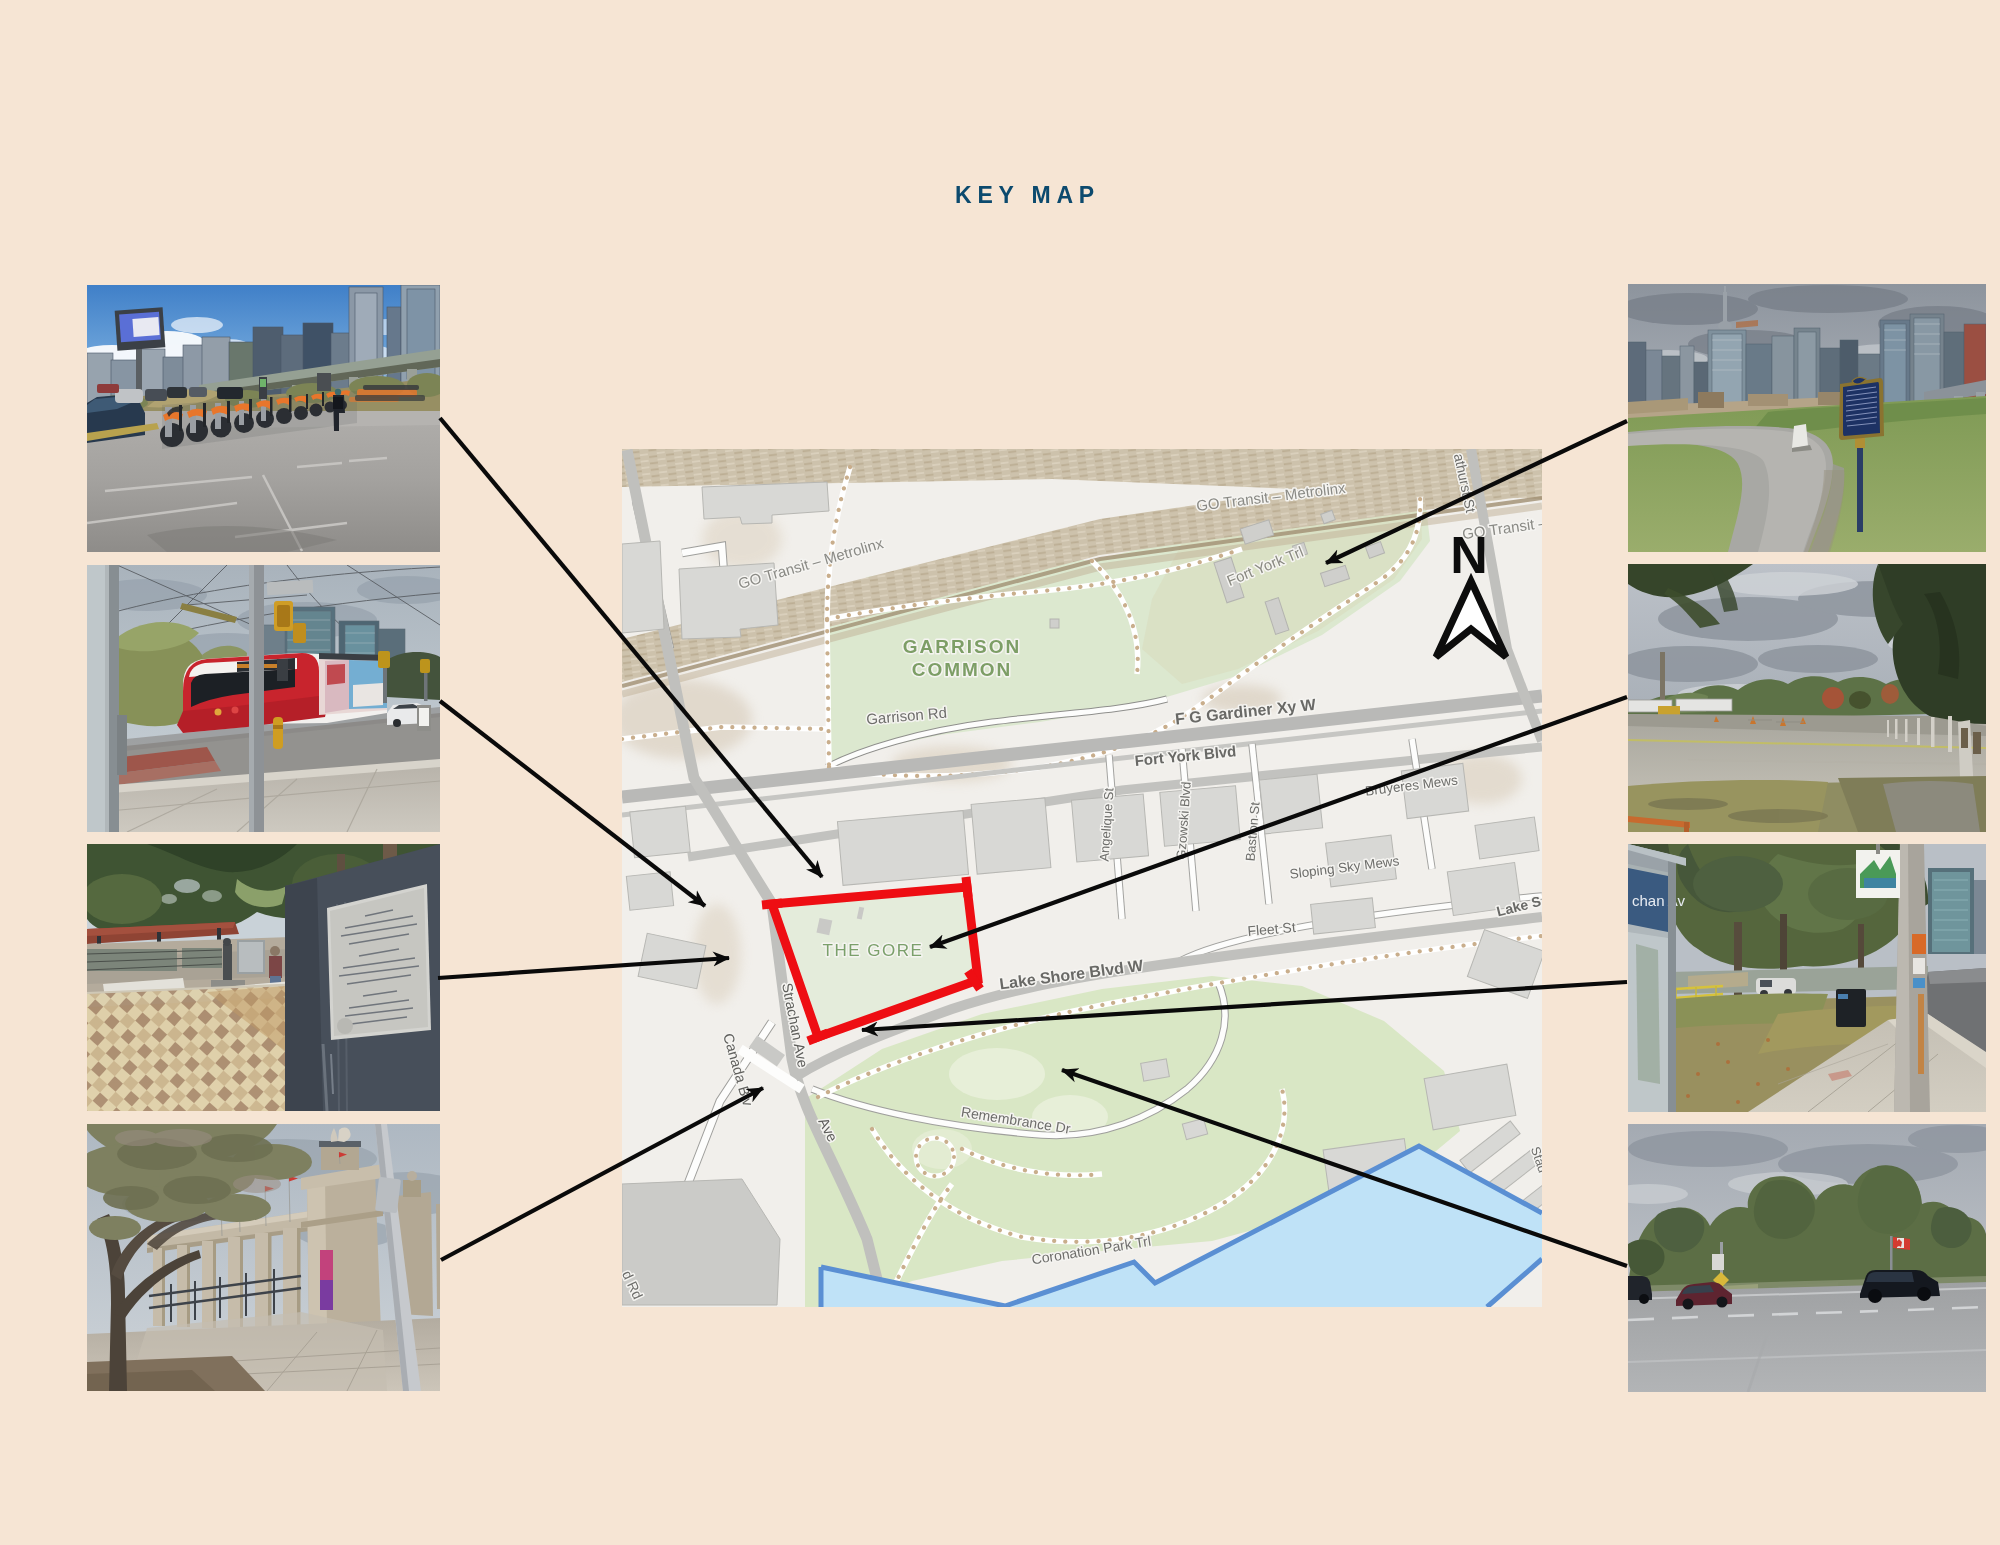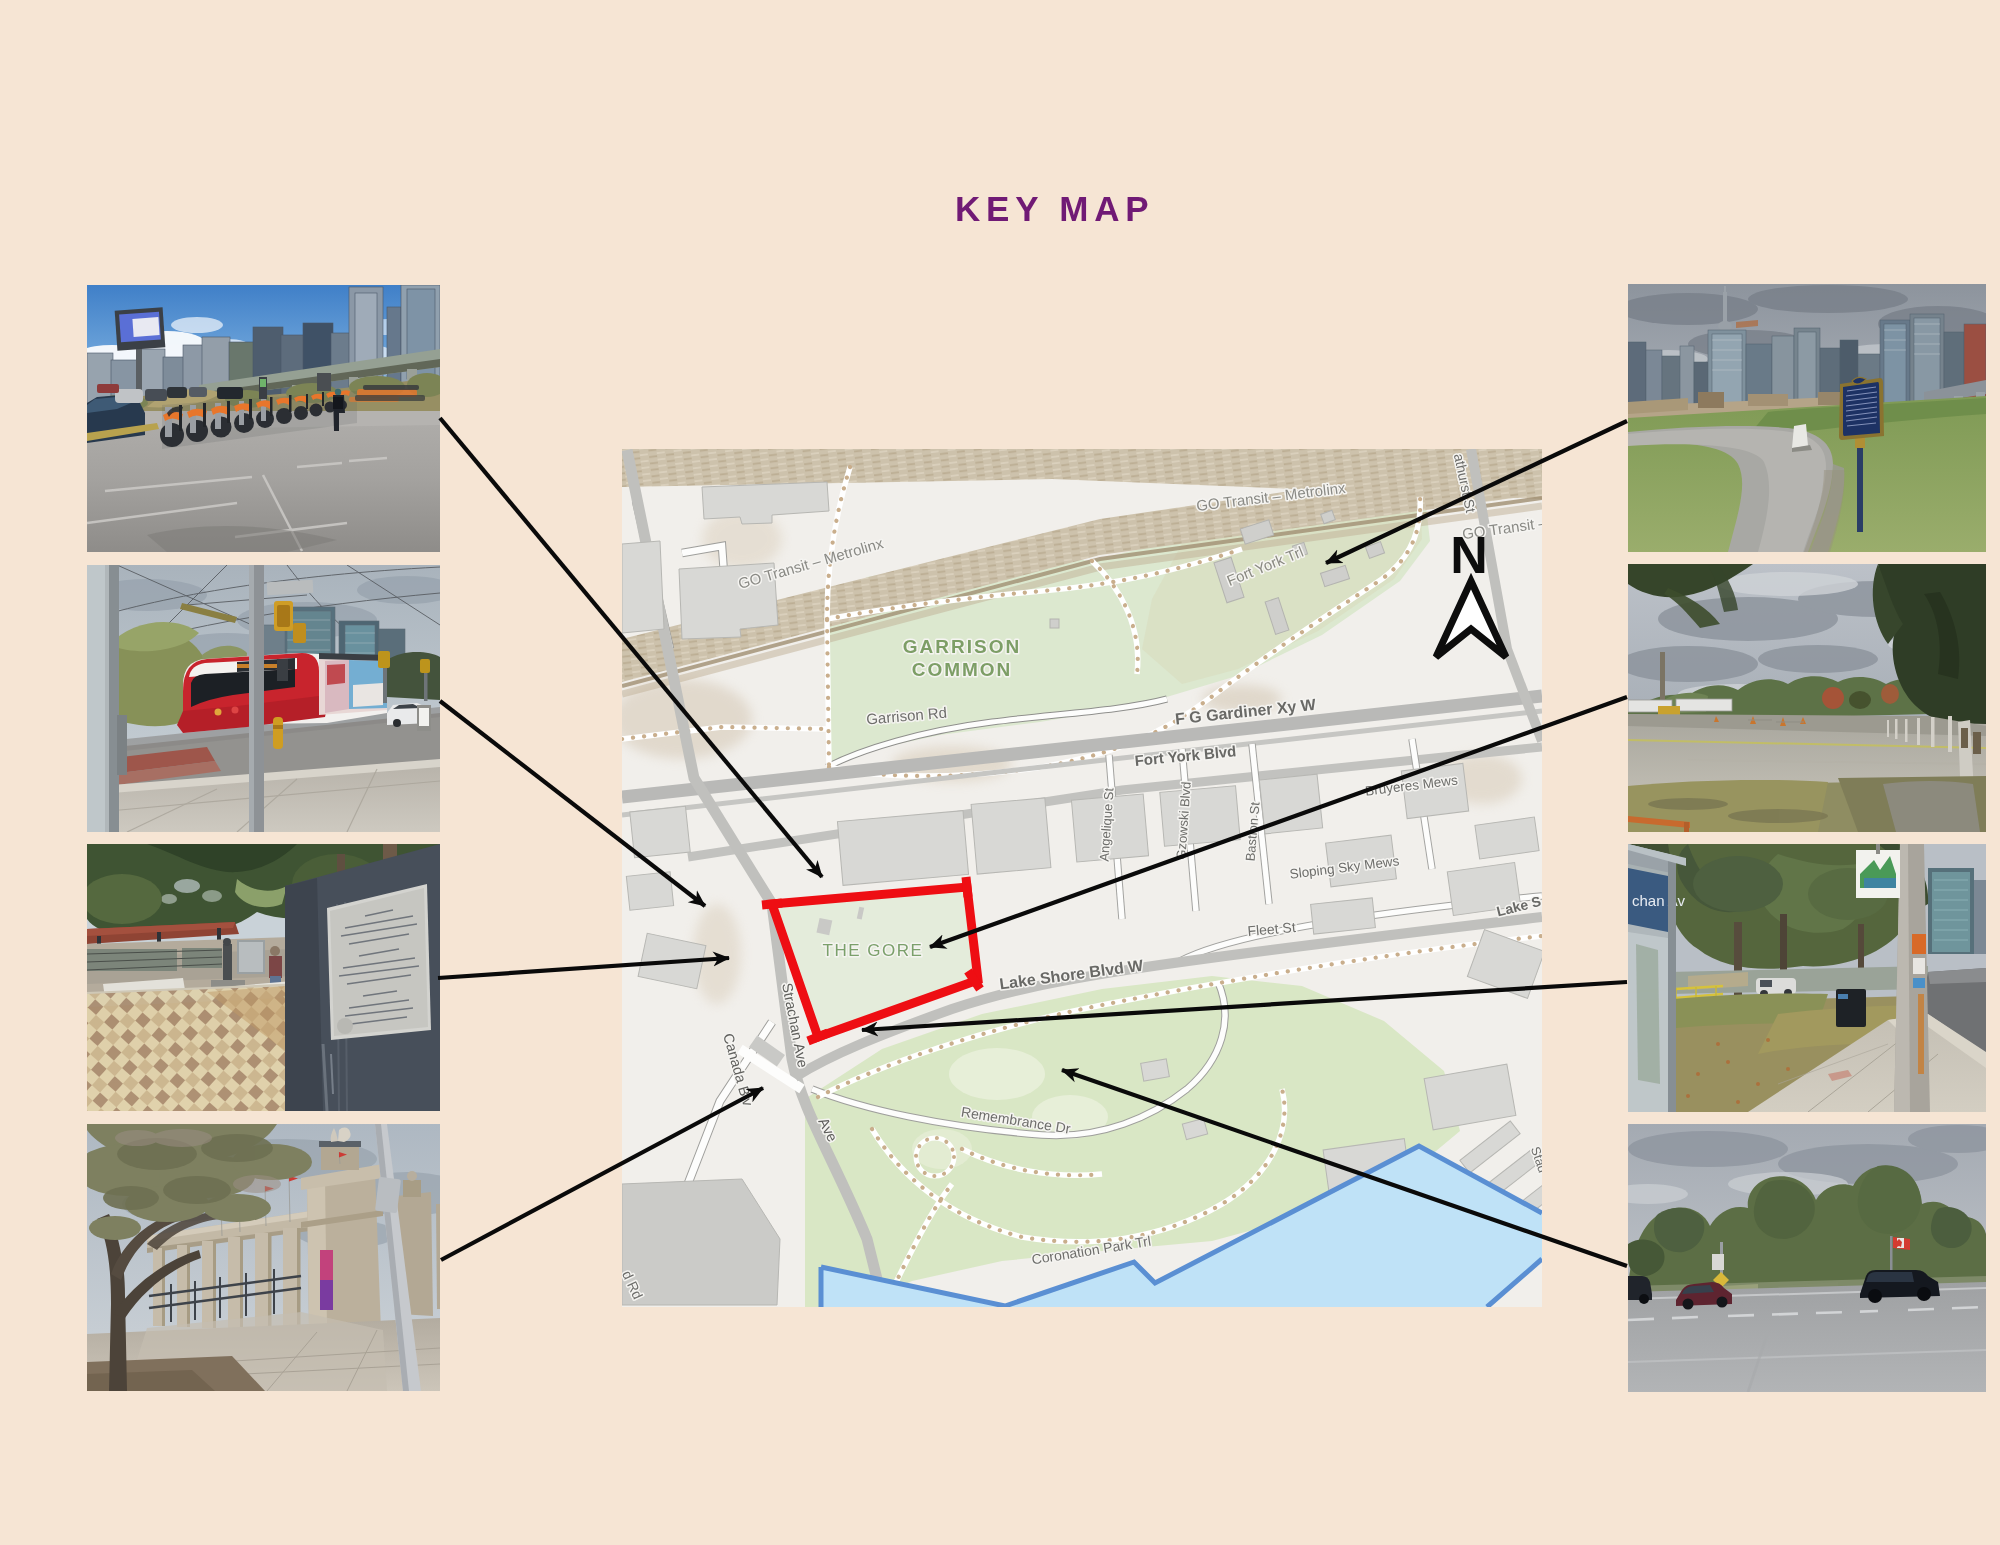--- a/index.html
+++ b/index.html
@@ -1,19 +1,19 @@
 <!DOCTYPE html>
 <html><head>
 <meta charset="utf-8">
 <style>
 html,body{margin:0;padding:0;}
 body{width:2000px;height:1545px;background:#f6e5d4;position:relative;font-family:"Liberation Sans",sans-serif;overflow:hidden;}
 .photo{position:absolute;overflow:hidden;}
 .photo svg{display:block;}
-#title{position:absolute;left:955px;top:189px;font-size:35px;font-weight:bold;letter-spacing:5.8px;color:#701a75;}
+#title{position:absolute;left:955px;top:182px;font-size:23px;font-weight:bold;letter-spacing:5.8px;color:#0c4a6e;}
 </style>
 </head>
 <body>
 <div id="title">KEY MAP</div>
 
 <div style="position:absolute;left:622px;top:449px;width:920px;height:858px;">
 <svg id="mapsvg" width="920" height="858" viewBox="0 0 920 858">
 <defs>
 <pattern id="rail" width="17" height="6.5" patternUnits="userSpaceOnUse" patternTransform="rotate(-7)">
 <rect width="17" height="6.5" fill="#cdc2ac"></rect>

